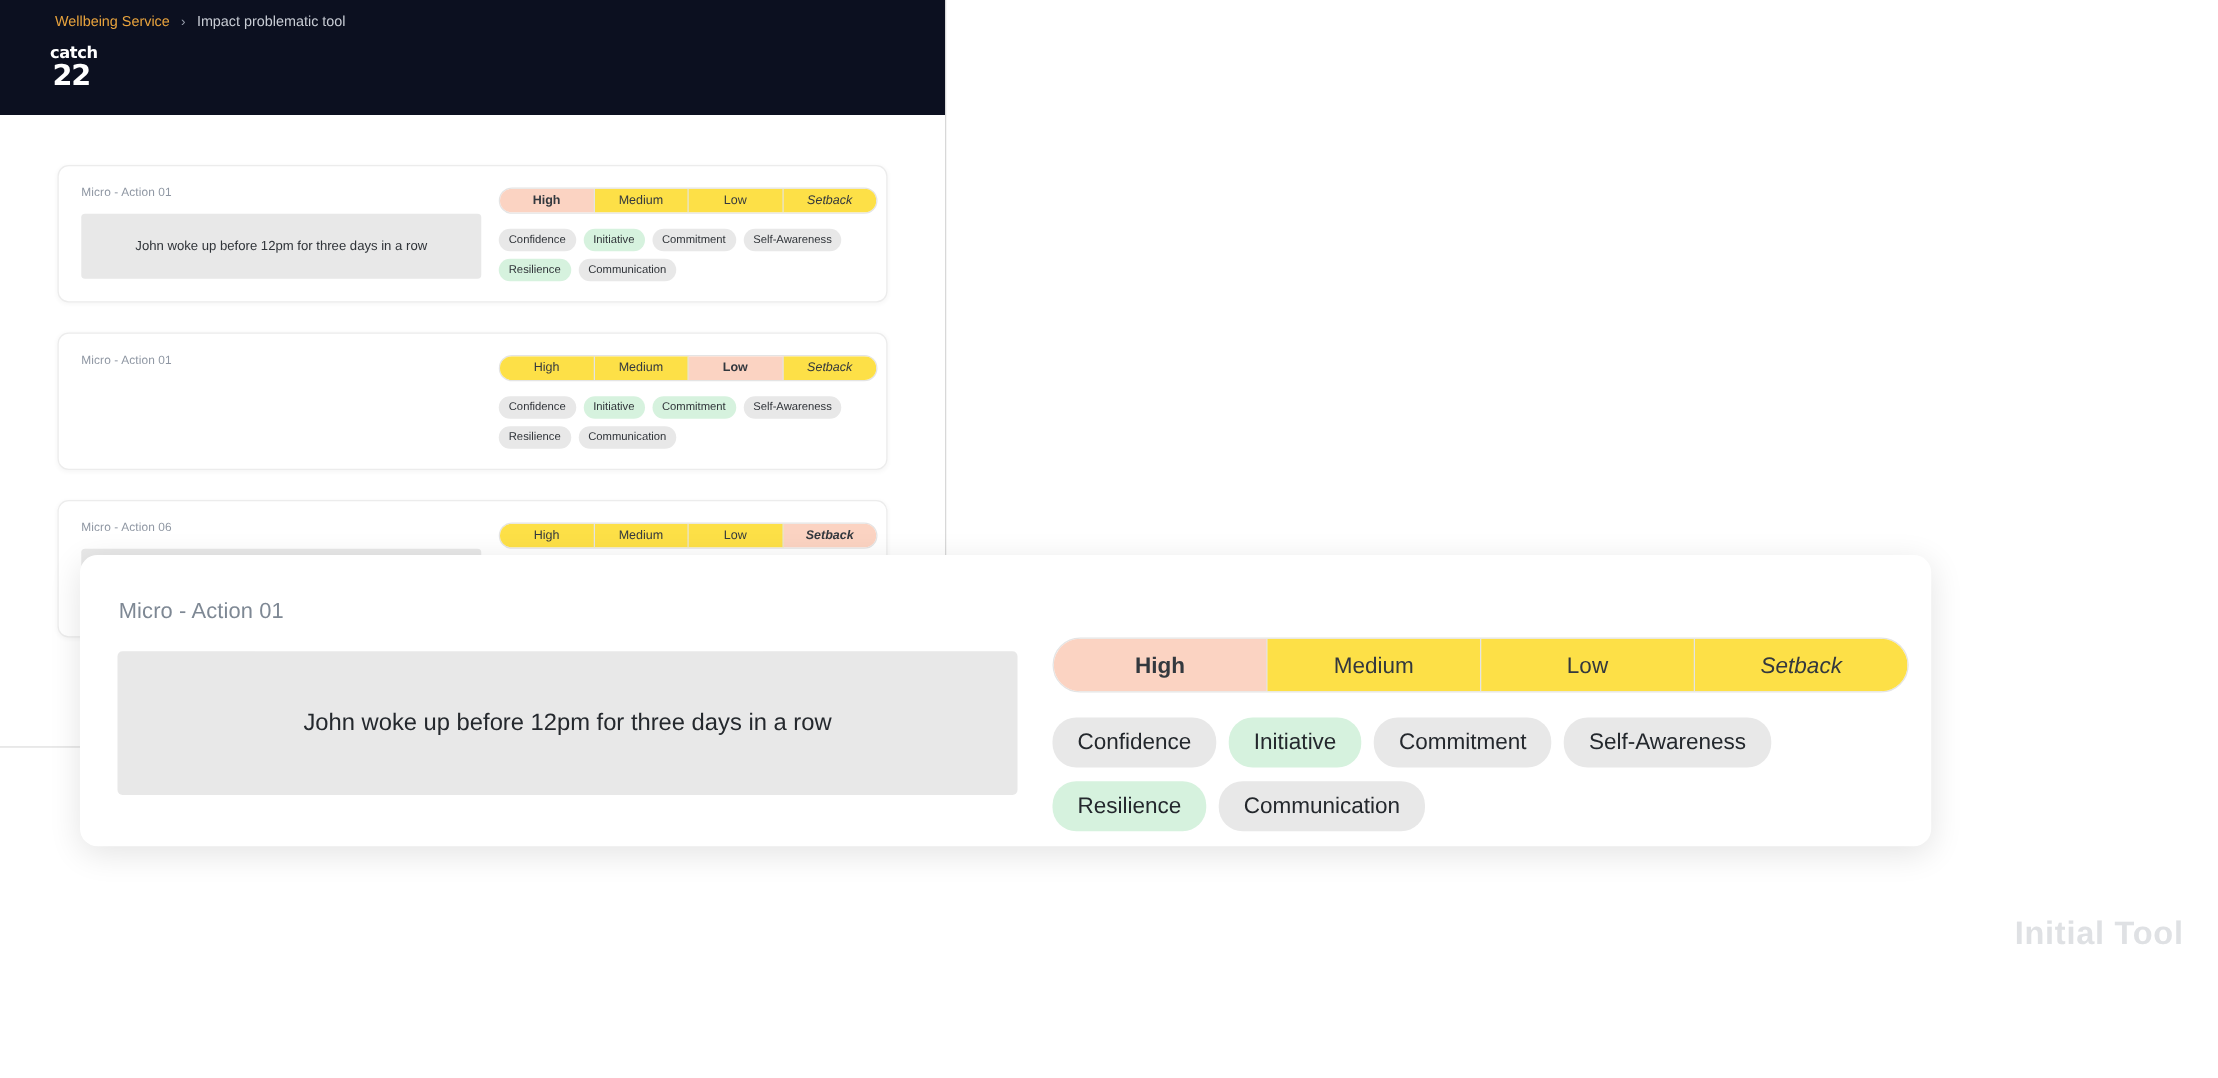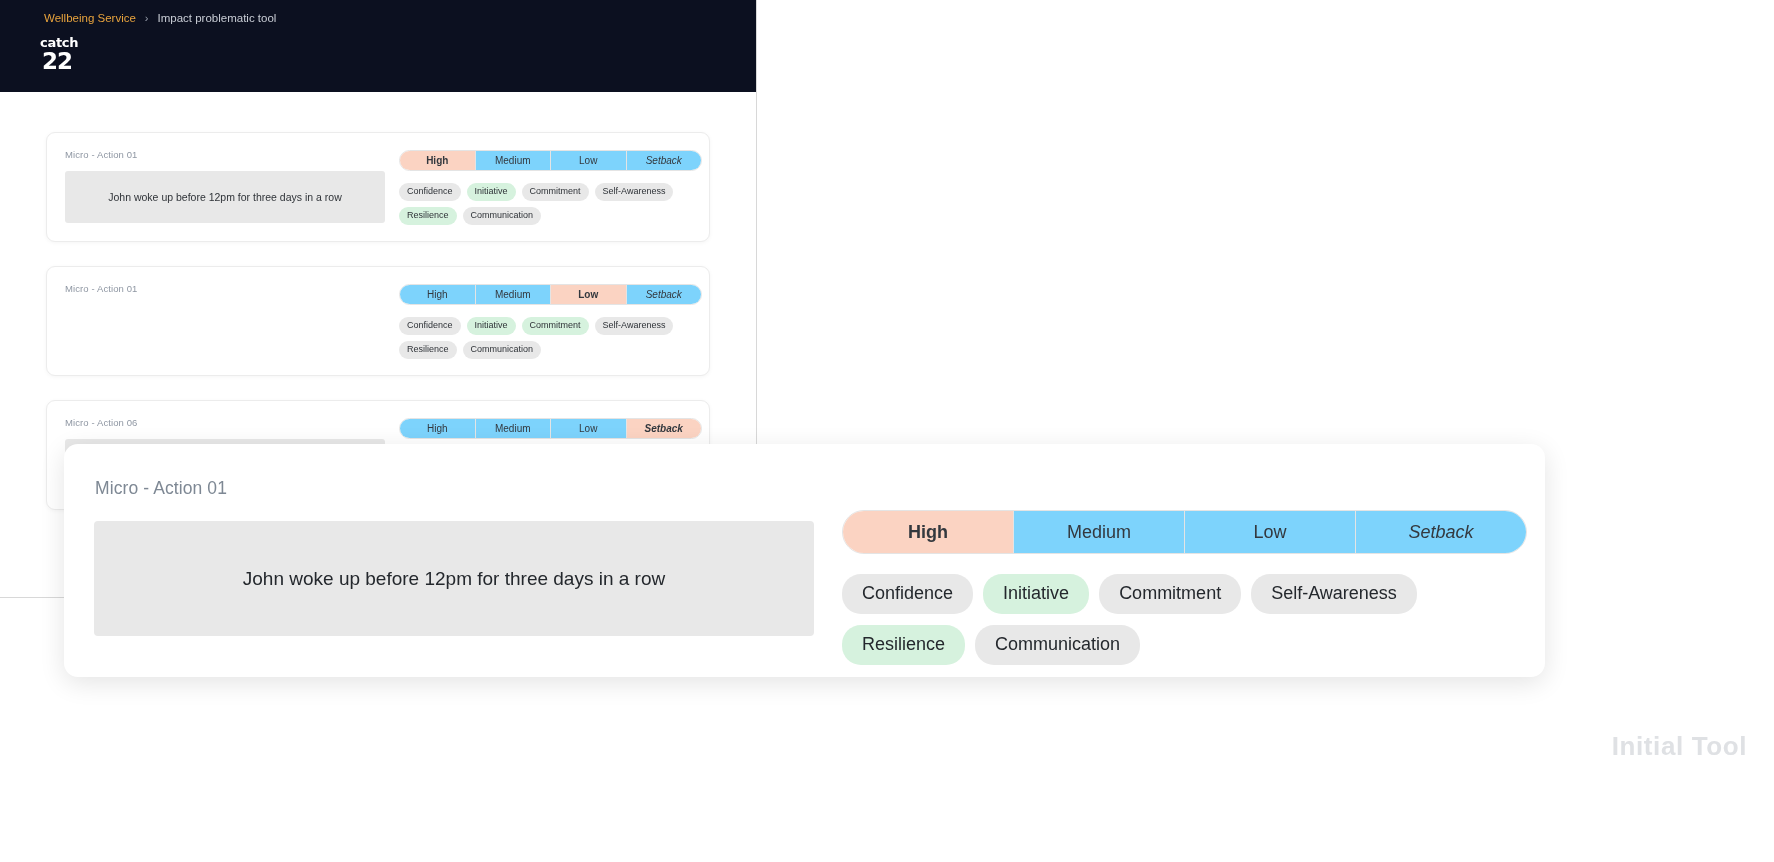--- a/index.html
+++ b/index.html
@@ -97,21 +97,21 @@
     background: #ffffff;
     width: 303px;
     height: 21px;
     margin-bottom: 12px;
   }
   .seg-item {
     flex: 1 1 0;
     display: flex; align-items: center; justify-content: center;
     font-size: 10px; color: #33383e;
     border-right: 1px solid #e4e4e4;
-    background: #7dd3fc;
+    background: #fde047;
   }
   .seg-item:last-child { border-right: none; font-style: italic; }
   .seg-item.active { background: #fbd3c2; font-weight: bold; }
 
   .tags { display: flex; flex-wrap: wrap; gap: 6px 6px; width: 305px; }
   .tag {
     background: #e8e8e8;
     border-radius: 9px;
     padding: 3px 8px 4px 8px;
     font-size: 9px;

